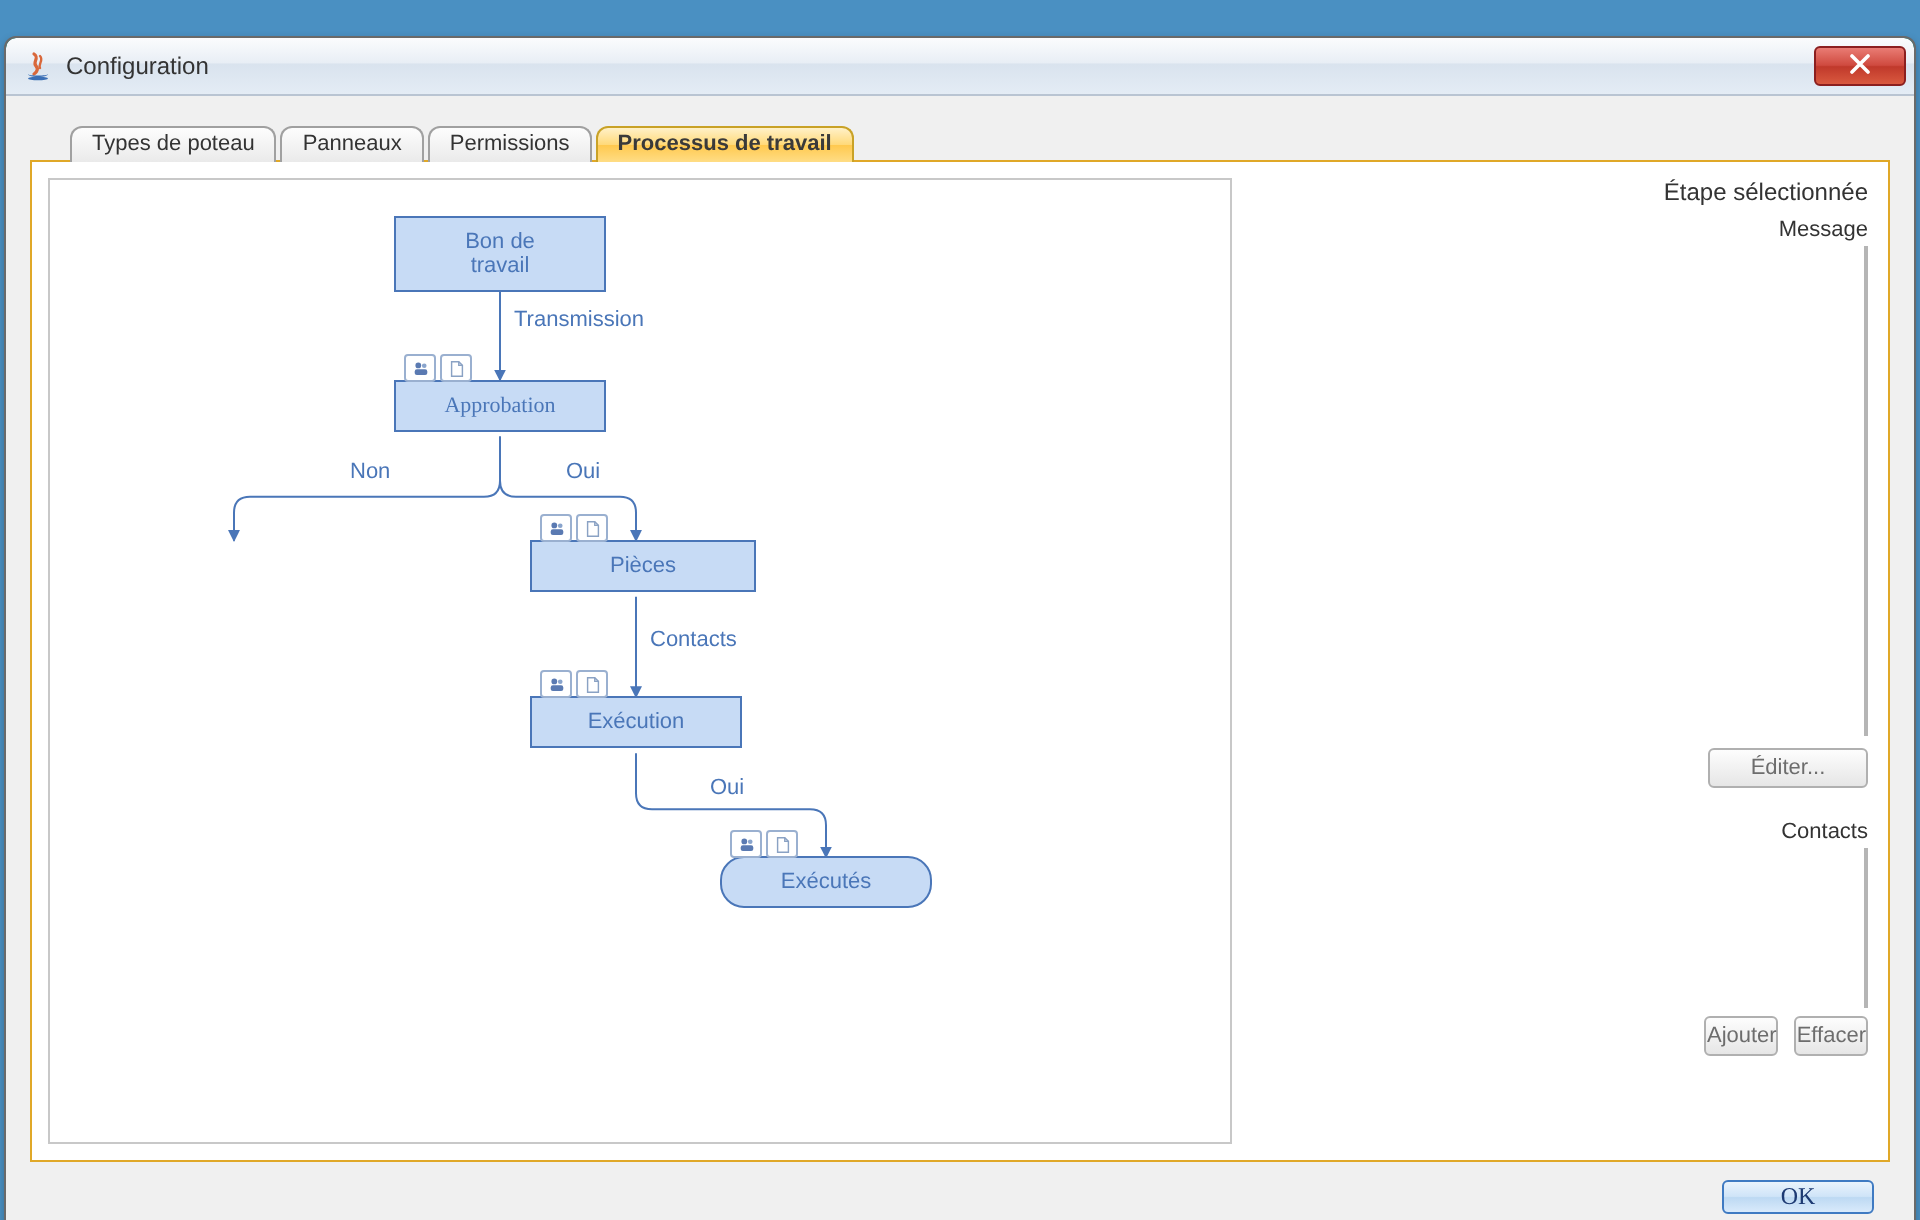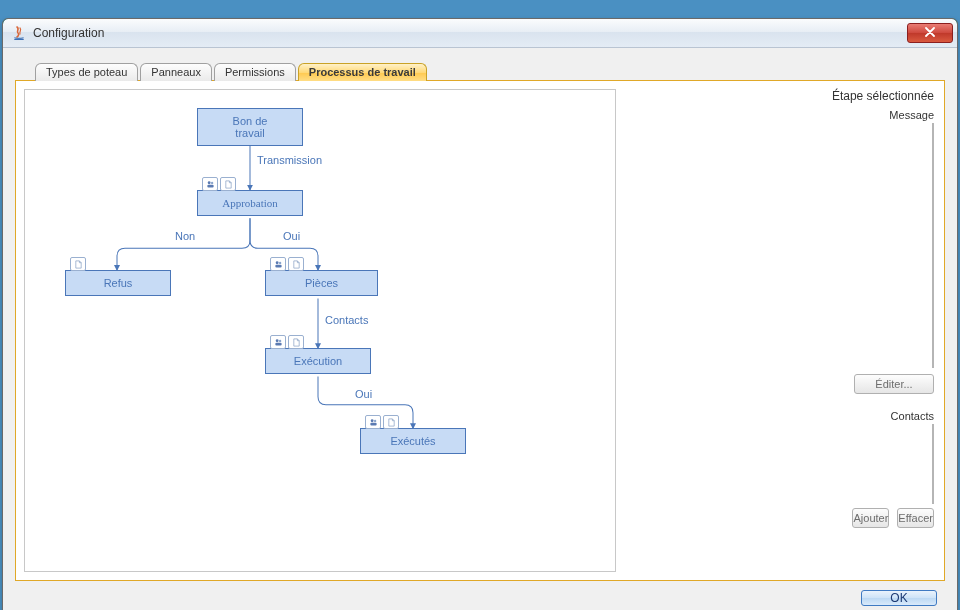--- a/index.html
+++ b/index.html
@@ -219,20 +219,21 @@
   .ok-btn {
     width: 74px;
     padding: 0 0;
     border: 1px solid #3f7ac2;
     border-radius: 3px;
     background: linear-gradient(to bottom, #eaf3fc, #cfe4f8 48%, #bdd9f3 52%, #d9eafb);
     color: #1d3a73;
     font-size: 12px;
     text-align: center;
     cursor: default;
+    font-family: Liberation Serif, serif;
   }
 </style>
 </head>
 <body>
 
 <div class="window">
 
   <div class="titlebar">
     <span class="app-icon">
       <svg viewBox="0 0 16 16">
@@ -299,31 +300,20 @@
             <span>
                 <svg viewBox="0 0 10 10">
                   <path d="M2 1 H6 L8 3 V9 H2 Z" fill="#fff" stroke="#8aa2c4" stroke-width="0.8"></path>
                   <path d="M6 1 V3 H8" fill="none" stroke="#8aa2c4" stroke-width="0.8"></path>
                 </svg>
               </span>
           </div>
           <div class="label">Approbation</div>
         </div>
 
-        <div class="wf-node" style="left:40px; top:180px; width:106px;">
-          <div class="node-icons">
-            <span>
-                <svg viewBox="0 0 10 10">
-                  <path d="M2 1 H6 L8 3 V9 H2 Z" fill="#fff" stroke="#8aa2c4" stroke-width="0.8"></path>
-                  <path d="M6 1 V3 H8" fill="none" stroke="#8aa2c4" stroke-width="0.8"></path>
-                </svg>
-              </span>
-          </div>
-          <div class="label">Refus</div>
-        </div>
 
         <div class="wf-node" style="left:240px; top:180px; width:113px;">
           <div class="node-icons">
             <span>
                 <svg viewBox="0 0 10 10">
                   <circle cx="3.5" cy="3" r="1.6" fill="#5a7ab2"></circle>
                   <circle cx="6.8" cy="3.2" r="1.3" fill="#89a4cc"></circle>
                   <rect x="1.5" y="5.2" width="7" height="3.2" rx="1.2" fill="#5a7ab2"></rect>
                 </svg>
               </span>
@@ -349,21 +339,21 @@
             <span>
                 <svg viewBox="0 0 10 10">
                   <path d="M2 1 H6 L8 3 V9 H2 Z" fill="#fff" stroke="#8aa2c4" stroke-width="0.8"></path>
                   <path d="M6 1 V3 H8" fill="none" stroke="#8aa2c4" stroke-width="0.8"></path>
                 </svg>
               </span>
           </div>
           <div class="label">Exécution</div>
         </div>
 
-        <div class="wf-node" style="left:335px; top:338px; width:106px;">
+        <div class="wf-node" style="left:335px; top:338px; width:106px;border-radius:12px;">
           <div class="node-icons">
             <span>
                 <svg viewBox="0 0 10 10">
                   <circle cx="3.5" cy="3" r="1.6" fill="#5a7ab2"></circle>
                   <circle cx="6.8" cy="3.2" r="1.3" fill="#89a4cc"></circle>
                   <rect x="1.5" y="5.2" width="7" height="3.2" rx="1.2" fill="#5a7ab2"></rect>
                 </svg>
               </span>
             <span>
                 <svg viewBox="0 0 10 10">

